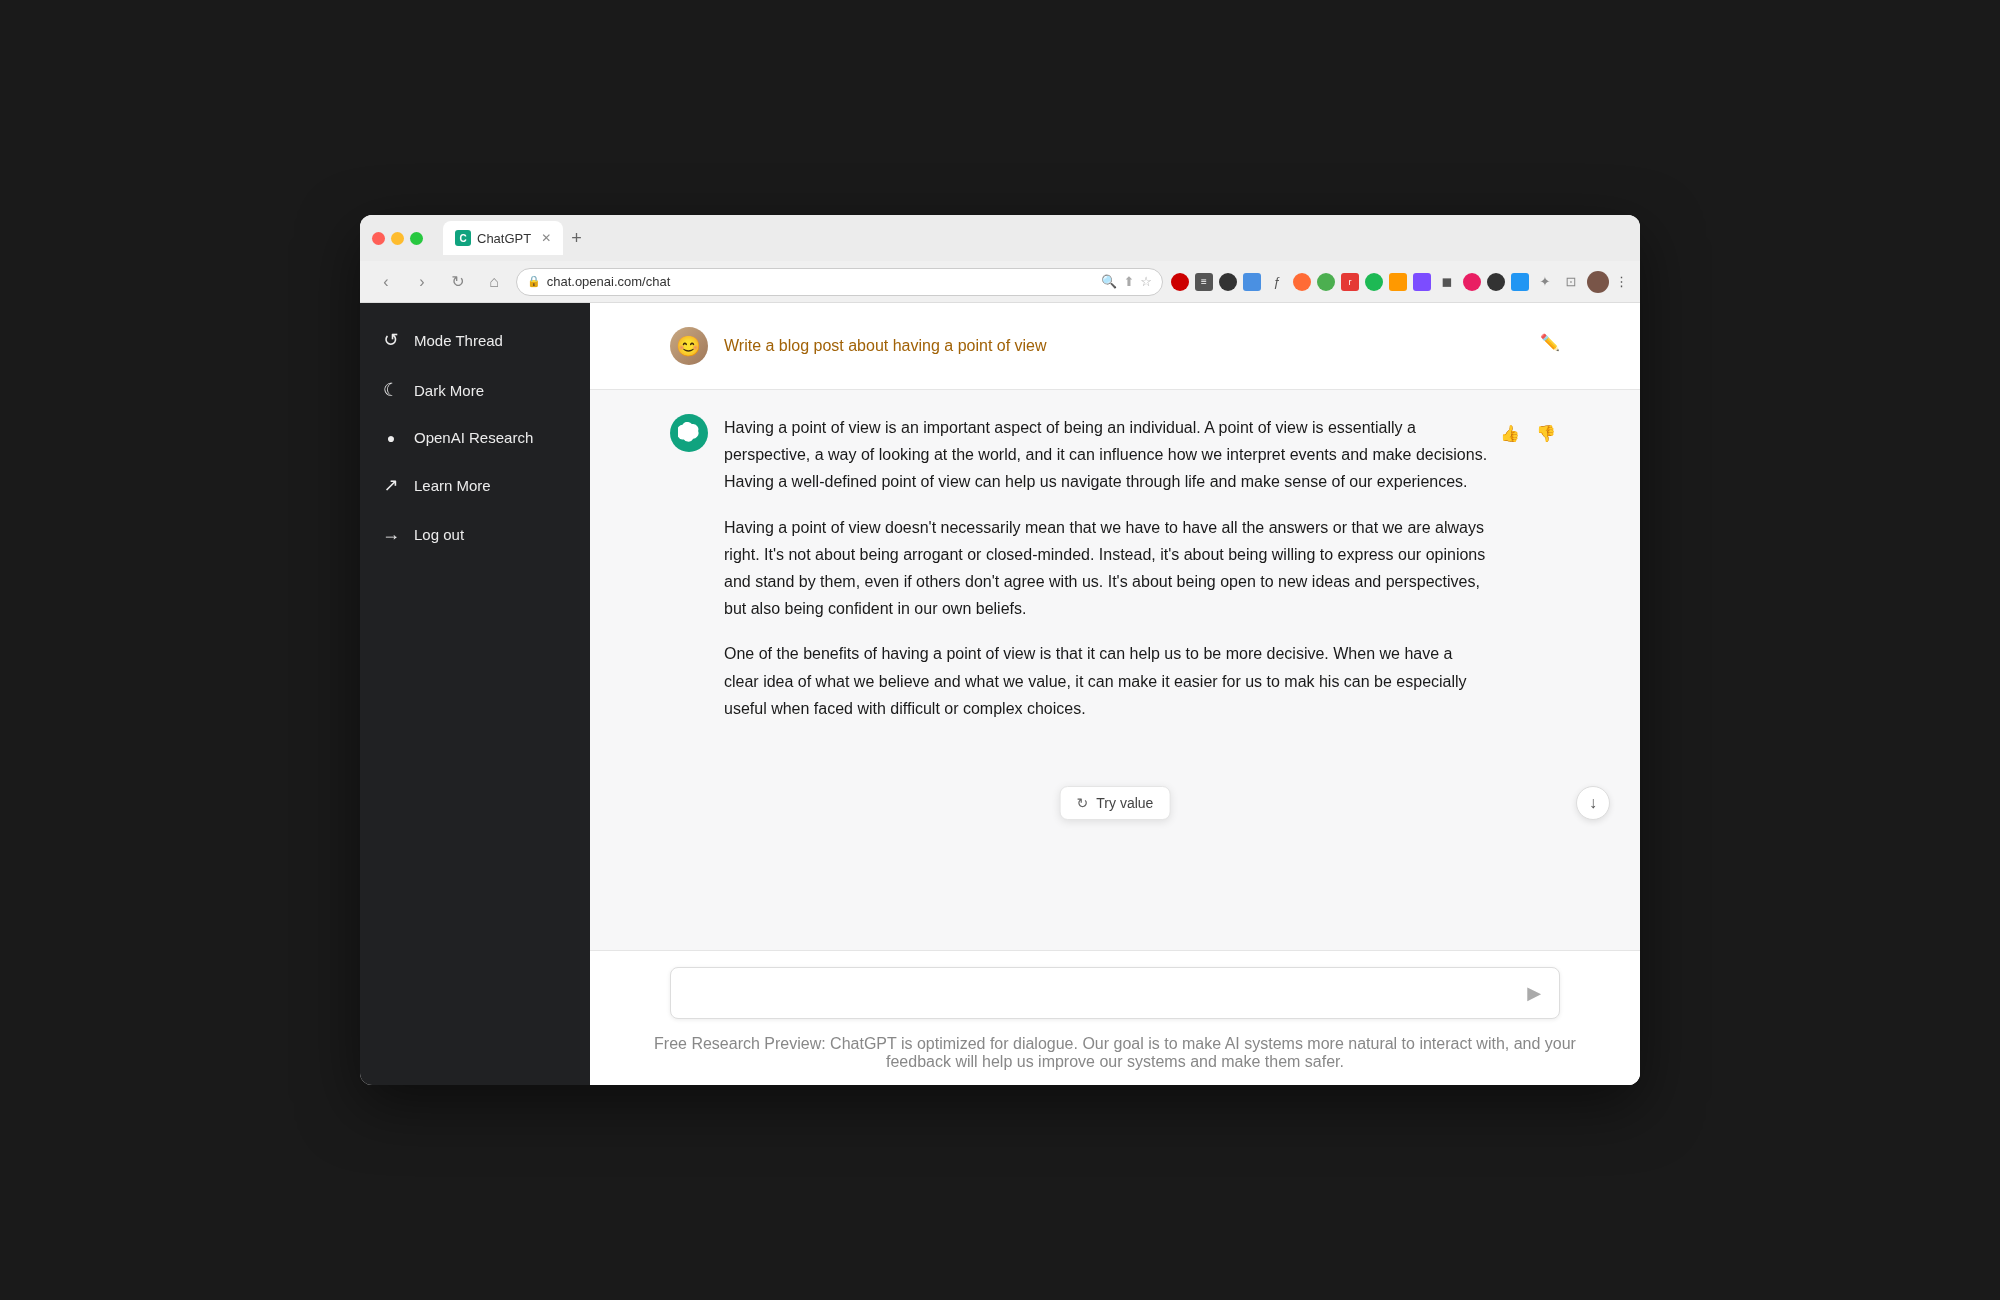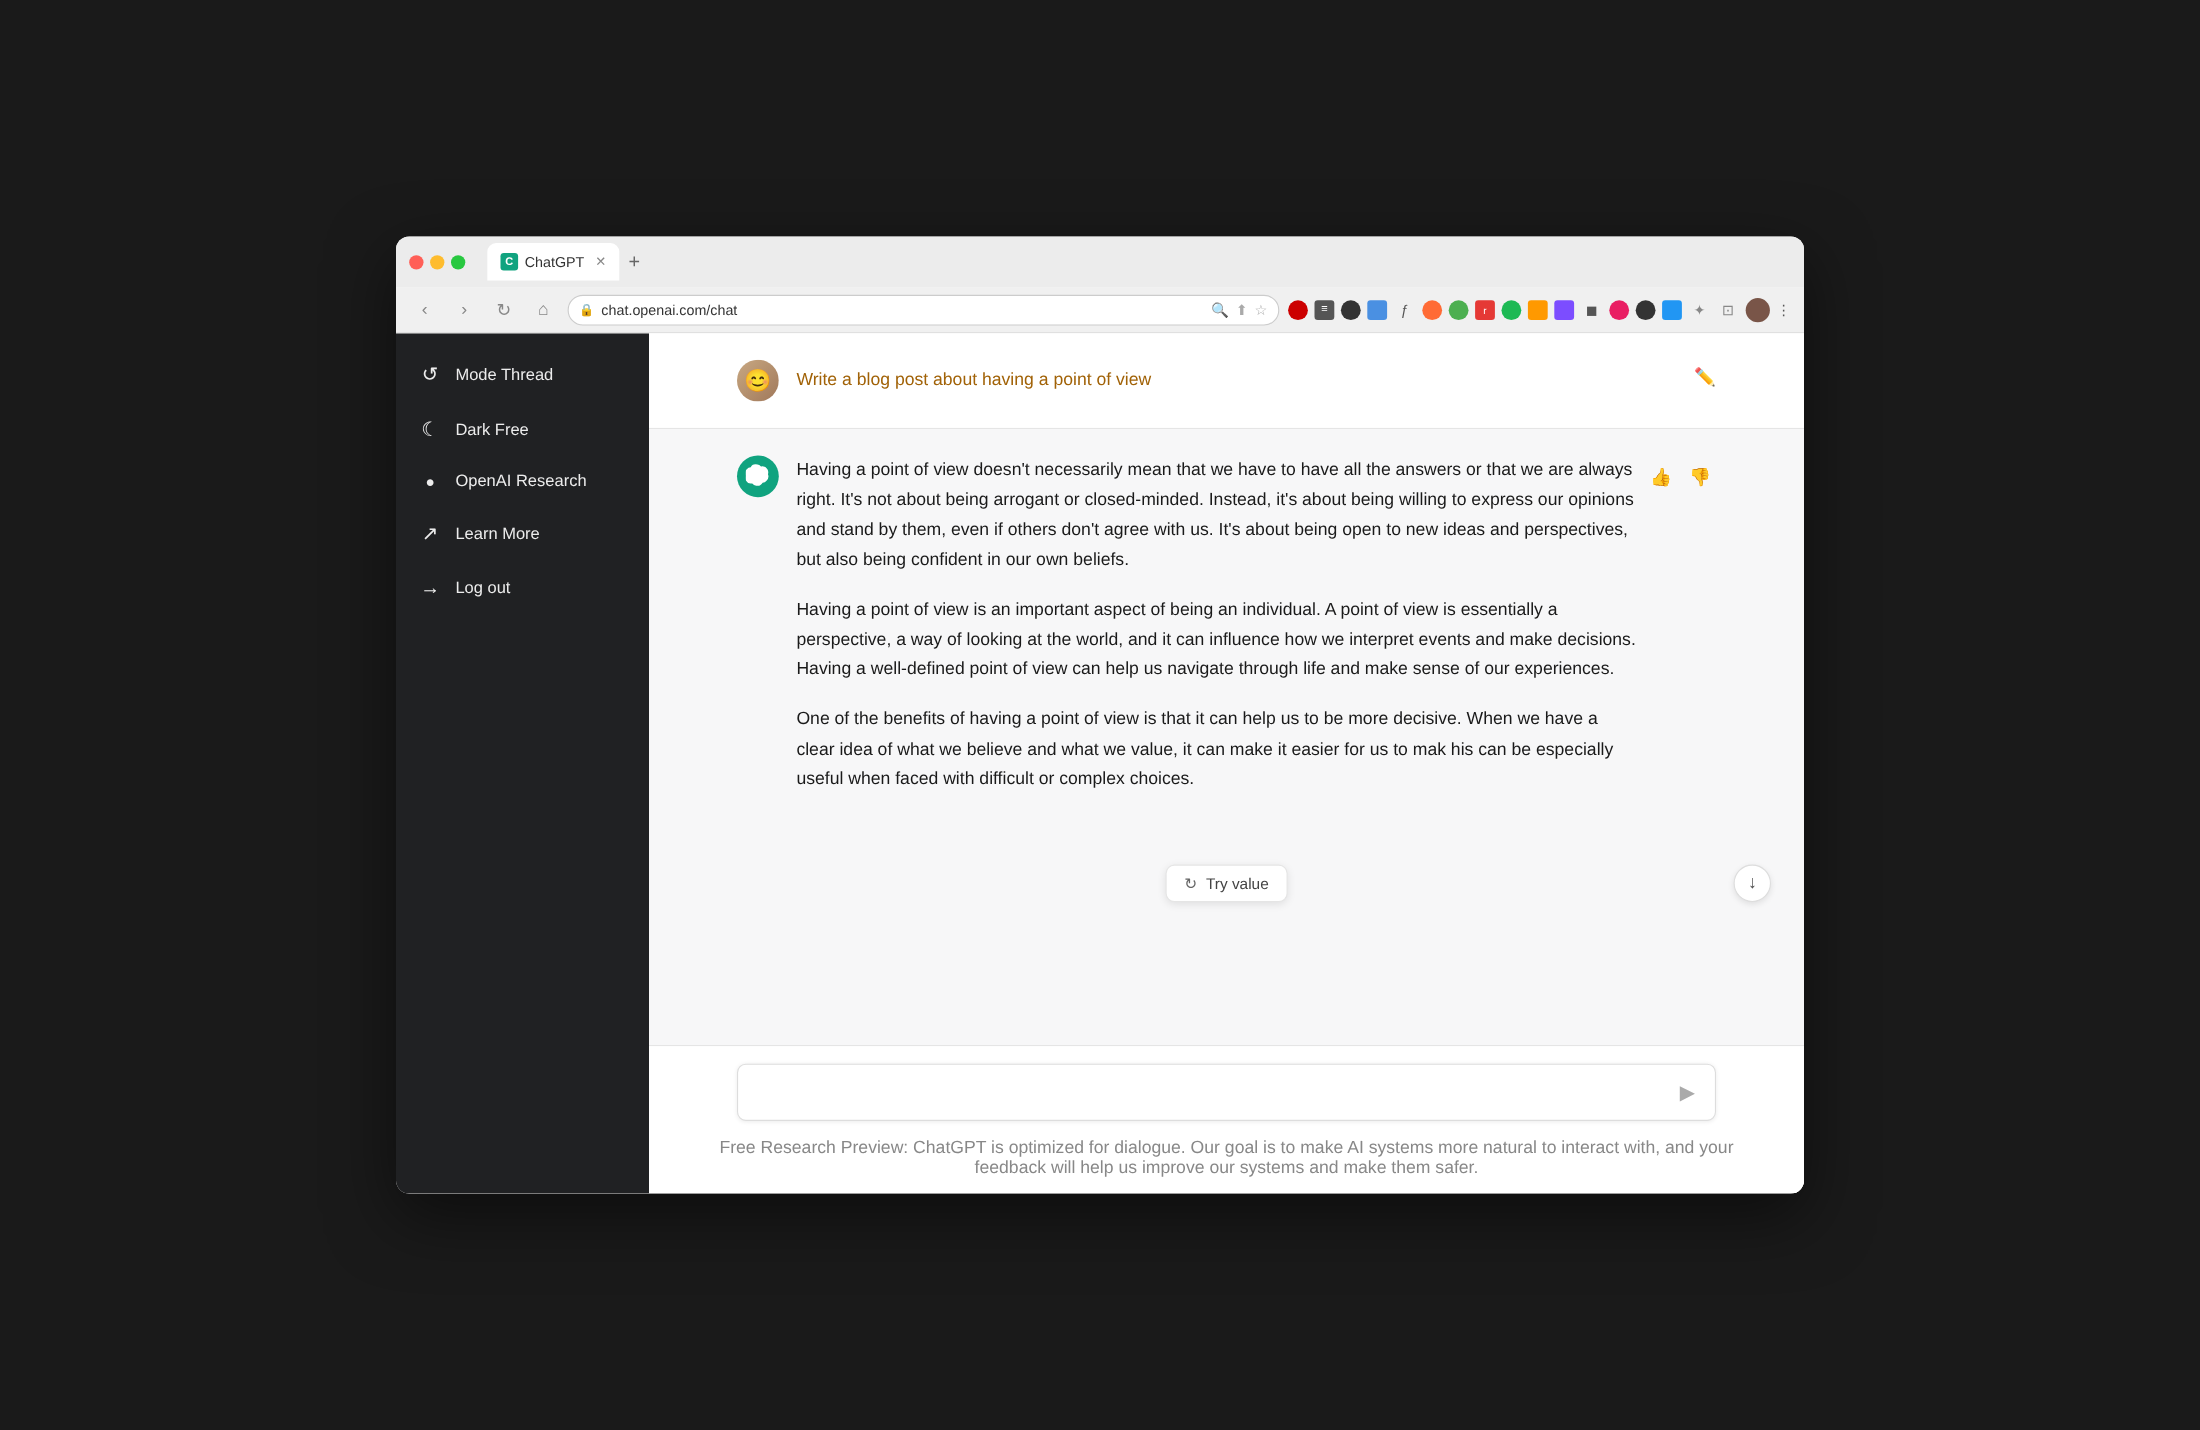--- a/index.html
+++ b/index.html
@@ -431,21 +431,21 @@
 
   <div class="main-layout">
 
     <div class="sidebar">
       <div class="sidebar-item">
         <span class="sidebar-icon">↺</span>
         <span>Mode Thread</span>
       </div>
       <div class="sidebar-item">
         <span class="sidebar-icon">☾</span>
-        <span>Dark Free</span>
+        <span>Dark More</span>
       </div>
       <div class="sidebar-item">
         <span class="sidebar-icon" style="font-size:14px;">●</span>
         <span>OpenAI Research</span>
       </div>
       <div class="sidebar-item">
         <span class="sidebar-icon">↗</span>
         <span>Learn More</span>
       </div>
       <div class="sidebar-item">
@@ -465,22 +465,22 @@
       </div>
 
       <div class="ai-message-row" style="position:relative;">
         <div class="ai-avatar">
           <svg width="22" height="22" viewBox="0 0 41 41" fill="none" xmlns="http://www.w3.org/2000/svg">
             <path d="M37.532 16.87a9.963 9.963 0 0 0-.856-8.184 10.078 10.078 0 0 0-10.855-4.835 9.964 9.964 0 0 0-6.714-3.804 10.079 10.079 0 0 0-10.8 4.948 9.964 9.964 0 0 0-6.652 3.386 10.079 10.079 0 0 0-2.44 11.14 9.964 9.964 0 0 0 .856 8.185 10.079 10.079 0 0 0 10.855 4.835 9.965 9.965 0 0 0 6.714 3.804 10.079 10.079 0 0 0 10.807-4.948 9.965 9.965 0 0 0 6.652-3.386 10.079 10.079 0 0 0 2.433-11.14Z" fill="white"></path>
           </svg>
         </div>
         <div class="ai-message-content">
           <div class="ai-message-text">
+            <p>Having a point of view is an important aspect of being an individual. A point of view is essentially a perspective, a way of looking at the world, and it can influence how we interpret events and make decisions. Having a well-defined point of view can help us navigate through life and make sense of our experiences.</p>
             <p>Having a point of view doesn't necessarily mean that we have to have all the answers or that we are always right. It's not about being arrogant or closed-minded. Instead, it's about being willing to express our opinions and stand by them, even if others don't agree with us. It's about being open to new ideas and perspectives, but also being confident in our own beliefs.</p>
-            <p>Having a point of view is an important aspect of being an individual. A point of view is essentially a perspective, a way of looking at the world, and it can influence how we interpret events and make decisions. Having a well-defined point of view can help us navigate through life and make sense of our experiences.</p>
             <p>One of the benefits of having a point of view is that it can help us to be more decisive. When we have a clear idea of what we believe and what we value, it can make it easier for us to mak  his can be especially useful when faced with difficult or complex choices.</p>
           </div>
         </div>
         <div class="ai-message-actions">
           <button class="action-btn">👍</button>
           <button class="action-btn">👎</button>
         </div>
 
         <div class="try-again-tooltip">
           <span class="try-again-icon">↻</span>

